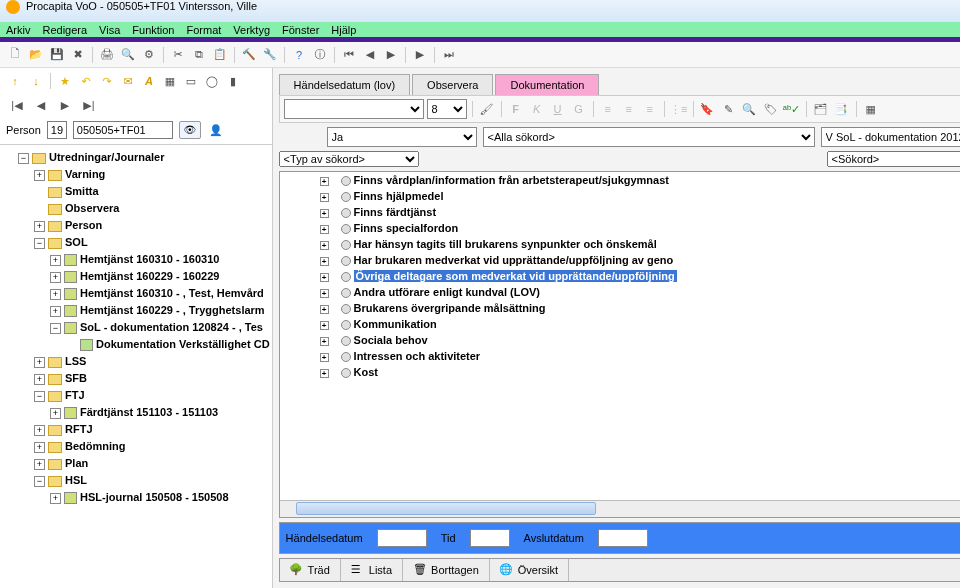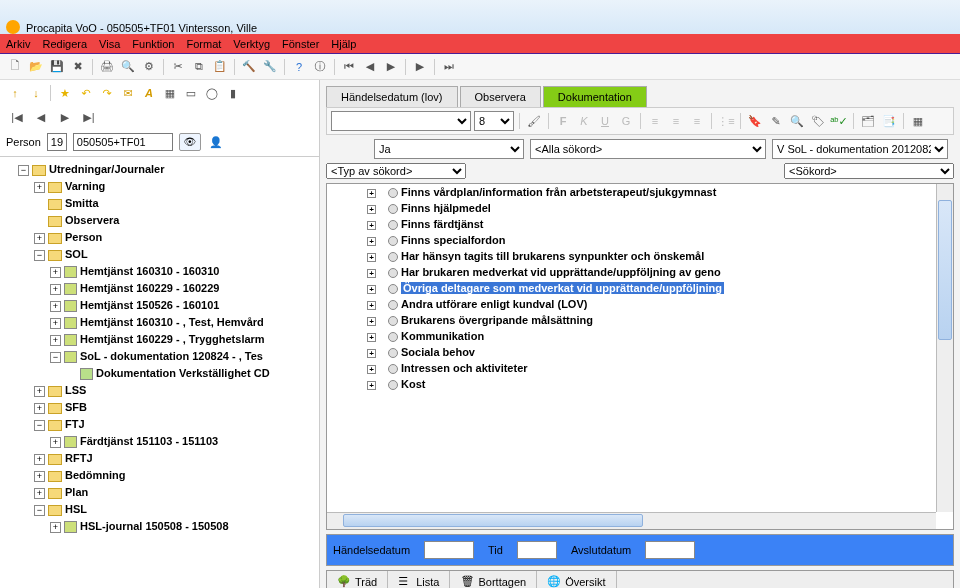--- a/index.html
+++ b/index.html
@@ -1,40 +1,40 @@
 <!DOCTYPE html>
 <html><head>
 <meta charset="utf-8">
 <style>
 * { box-sizing: border-box; margin: 0; padding: 0; font-family: "Segoe UI", Tahoma, sans-serif; font-size: 11px; }
 body { width: 960px; height: 588px; background: #fff; overflow: hidden; }
-.title-bar { height: 34px; background: linear-gradient(to bottom, #eaf3fb, #d6e8f8); display: flex; align-items: flex-end; padding-left: 6px; }
+.title-bar { height: 22px; background: linear-gradient(to bottom, #eaf3fb, #d6e8f8); display: flex; align-items: flex-start; padding-left: 6px; }
 .title-bar .logo { width: 14px; height: 14px; border-radius: 50%; background: orange; margin-right: 6px; }
-.menu-bar { height: 20px; background: #ef4444; display: flex; align-items: center; padding-left: 6px; gap: 12px; border-bottom: 1px solid #4c1d95; }
+.menu-bar { height: 20px; background: #86efac; display: flex; align-items: center; padding-left: 6px; gap: 12px; border-bottom: 5px solid #4c1d95; }
 .menu-bar span { cursor: default; }
 .toolbar-row { height: 26px; background: #f7f7f7; display: flex; align-items: center; gap: 3px; padding: 0 6px; border-bottom: 1px solid #ddd; }
 .tb-btn { width: 18px; height: 18px; display: inline-flex; align-items: center; justify-content: center; font-size: 11px; color: #555; cursor: pointer; }
 .tb-sep { width: 1px; height: 16px; background: #ccc; margin: 0 2px; }
 .main { display: flex; height: calc(588px - 22px - 20px - 26px); }
 .left-pane { width: 320px; border-right: 1px solid #ccc; display: flex; flex-direction: column; }
 .left-toolbar { height: 26px; display: flex; align-items: center; gap: 3px; padding: 0 6px; }
 .nav-row { height: 22px; display:flex; align-items:center; gap:6px; padding:0 8px; }
 .person-row { height: 28px; display:flex; align-items:center; gap:6px; padding:0 6px; }
 .person-row input { border: 1px solid #7a7a7a; height: 18px; padding: 0 3px; }
 .eye-btn { width:22px; height:18px; border:1px solid #999; background:#eef5ff; border-radius:2px; font-size:10px; text-align:center; line-height:16px; cursor:pointer;}
 .tree { flex:1; overflow:auto; border-top:1px solid #ccc; padding:4px 2px; }
 .tree ul { list-style:none; padding-left:16px; }
 .tree li { line-height:17px; white-space:nowrap; }
 .tree .exp { display:inline-block; width:11px; height:11px; border:1px solid #888; font-size:9px; line-height:9px; text-align:center; margin-right:3px; cursor:pointer; background:#fff;}
 .tree .folder { display:inline-block; width:14px; height:11px; background:#f6d97a; border:1px solid #c9a227; margin-right:3px; vertical-align:middle;}
 .tree .doc { display:inline-block; width:13px; height:12px; background:#cde07a; border:1px solid #888; margin-right:3px; vertical-align:middle;}
 .right-pane { flex:1; display:flex; flex-direction:column; background:#f3f3f3; }
 .tabs { display:flex; margin:6px 0 0 6px; }
 .tab { padding:4px 14px; border:1px solid #aaa; background:#e8e8e8; margin-right:2px; cursor:pointer; border-bottom:none; }
-.tab.active { background:#84cc16; font-weight:normal; }
+.tab.active { background:#f9a8d4; font-weight:normal; }
 .doc-toolbar { background:#f7f7f7; border:1px solid #ccc; margin:0 6px; padding:3px 4px; display:flex; align-items:center; gap:3px; flex-wrap:nowrap;}
 .doc-toolbar select, .filter-row select { border:1px solid #888; height:20px; background:#fff; }
 .filter-row { margin:4px 6px 0 6px; display:flex; gap:6px; align-items:flex-end;padding-left:48px;}
 .filter-row2 { margin:4px 6px; display:flex; gap:8px; align-items:center;justify-content:space-between;}
 .doc-tree-box { flex:1; margin:0 6px 4px 6px; background:#fff; border:1px solid #999; overflow:auto; position:relative;}
 .doc-tree ul { list-style:none; padding-left:40px;}
 .doc-tree li { line-height:16px; white-space:nowrap; font-weight:bold; }
 .doc-tree .exp2 { display:inline-block; width:9px; height:9px; border:1px solid #888; font-size:8px; line-height:8px; text-align:center; margin-right:6px; background:#fff;}
 .doc-tree .bullet { display:inline-block; width:10px; height:10px; border-radius:50%; background:#e0e0e0; border:1px solid #888; margin-right:3px; vertical-align:middle;}
 .doc-tree .sel { background:#3a76d6; color:#fff; padding:0 2px;}
@@ -128,21 +128,20 @@
         <li><span class="exp">−</span><span class="folder"></span><b>Utredningar/Journaler</b>
           <ul>
             <li><span class="exp">+</span><span class="folder"></span><b>Varning</b></li>
             <li><span class="folder" style="margin-left:14px"></span><b>Smitta</b></li>
             <li><span class="folder" style="margin-left:14px"></span><b>Observera</b></li>
             <li><span class="exp">+</span><span class="folder"></span><b>Person</b></li>
             <li><span class="exp">−</span><span class="folder"></span><b>SOL</b>
               <ul>
                 <li><span class="exp">+</span><span class="doc"></span><b>Hemtjänst 160310 - 160310</b></li>
                 <li><span class="exp">+</span><span class="doc"></span><b>Hemtjänst 160229 - 160229</b></li>
-                <li><span class="exp">+</span><span class="doc"></span><b>Hemtjänst 150526 - 160101</b></li>
                 <li><span class="exp">+</span><span class="doc"></span><b>Hemtjänst 160310 - , Test, Hemvård</b></li>
                 <li><span class="exp">+</span><span class="doc"></span><b>Hemtjänst 160229 - , Trygghetslarm</b></li>
                 <li><span class="exp">−</span><span class="doc"></span><b>SoL - dokumentation 120824 - , Tes</b>
                   <ul>
                       <li><span class="doc" style="margin-left:14px;background:#b9e08a"></span><b>Dokumentation Verkställighet CD</b></li>
                     </ul>
                 </li>
               </ul>
             </li>
             <li><span class="exp">+</span><span class="folder"></span><b>LSS</b></li>
@@ -201,21 +200,21 @@
       <span class="tb-btn">🏷</span>
       <span class="tb-btn" style="color:#1a8a1a">ᵃᵇ✓</span>
       <span class="tb-sep"></span>
       <span class="tb-btn">🗂</span>
       <span class="tb-btn">📑</span>
       <span class="tb-sep"></span>
       <span class="tb-btn">▦</span>
     </div>
     <div class="filter-row">
       <select style="width:150px"><option>Ja</option></select>
-      <select style="width:236px"><option>&lt;Alla sökord&gt;</option></select>
+      <select style="width:332px"><option>&lt;Alla sökord&gt;</option></select>
       <select style="width:176px"><option>V SoL - dokumentation 20120824-</option></select>
     </div>
     <div class="filter-row2">
       <select style="width:140px"><option>&lt;Typ av sökord&gt;</option></select>
       <select style="width:170px"><option>&lt;Sökord&gt;</option></select>
     </div>
     <div class="doc-tree-box">
       <div class="doc-tree">
         <ul id="doc-list">
             <li><span class="exp2">+</span><span style="display:inline-block;width:6px"></span><span class="bullet"></span><span>Finns vårdplan/information från arbetsterapeut/sjukgymnast</span></li>

